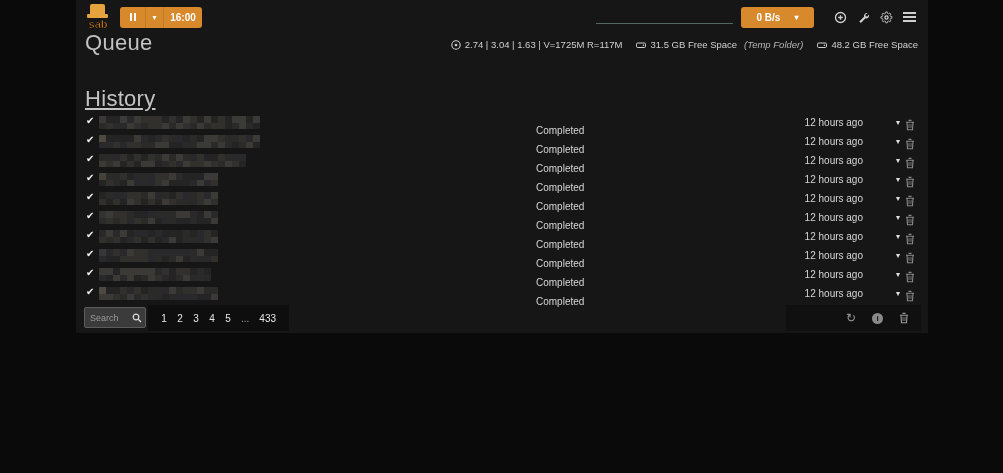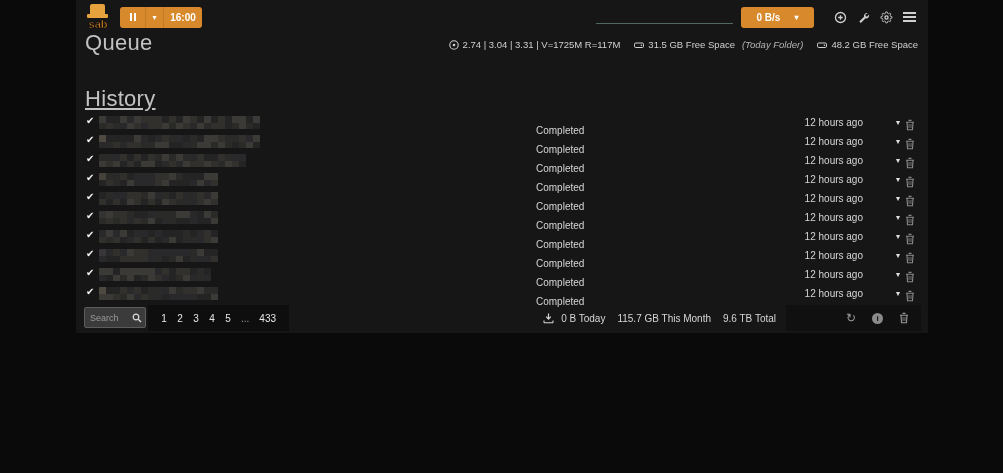--- a/index.html
+++ b/index.html
@@ -129,29 +129,29 @@
   </div>
 
   <div class="section-title" id="queue-title">Queue</div>
 
   <div class="stats-row">
     <div class="stat-item">
       <svg viewBox="0 0 10 10">
         <circle cx="5" cy="5" r="4.2" fill="none" stroke="#d0d0d0" stroke-width="1.1"></circle>
         <circle cx="5" cy="5" r="1.3" fill="#d0d0d0"></circle>
         </svg>
-      <span>2.74 | 3.04 | 3.31 | V=1725M R=117M</span>
+      <span>2.74 | 3.04 | 1.63 | V=1725M R=117M</span>
     </div>
     <div class="stat-item">
       <svg viewBox="0 0 10 10">
         <rect x="0.5" y="3" width="9" height="4.5" rx="1.2" fill="none" stroke="#d0d0d0" stroke-width="1"></rect>
         <circle cx="7.4" cy="5.2" r="0.8" fill="#d0d0d0"></circle>
         </svg>
       <span>31.5 GB Free Space</span>
-      <span class="temp-note">(Today Folder)</span>
+      <span class="temp-note">(Temp Folder)</span>
     </div>
     <div class="stat-item">
       <svg viewBox="0 0 10 10">
         <rect x="0.5" y="3" width="9" height="4.5" rx="1.2" fill="none" stroke="#d0d0d0" stroke-width="1"></rect>
         <circle cx="7.4" cy="5.2" r="0.8" fill="#d0d0d0"></circle>
         </svg>
       <span>48.2 GB Free Space</span>
     </div>
   </div>
 
@@ -663,29 +663,20 @@
     </div>
     <div class="pagination" id="pagination">
         <span class="page-btn">1</span>
         <span class="page-btn">2</span>
         <span class="page-btn">3</span>
         <span class="page-btn">4</span>
         <span class="page-btn">5</span>
         <span class="page-btn ellipsis">...</span>
         <span class="page-btn">433</span>
       </div>
-    <div class="foot-stats">
-      <svg class="dl-icon" viewBox="0 0 11 11">
-        <path d="M5.5 0.5v5M3.2 3.6l2.3 2.5 2.3-2.5" fill="none" stroke="#d6d6d6" stroke-width="1.2"></path>
-        <path d="M1 9.8h9M1 7.4v2.4M10 7.4v2.4" fill="none" stroke="#d6d6d6" stroke-width="1.1"></path>
-        </svg>
-      <span>0 B Today</span>
-      <span>115.7 GB This Month</span>
-      <span>9.6 TB Total</span>
-    </div>
     <div class="foot-iconpanel">
       <div class="footer-iconbtn">
         <span class="refresh-glyph">↻</span>
       </div>
       <div class="footer-iconbtn">
         <span class="info-circle">i</span>
       </div>
       <div class="footer-iconbtn">
         <svg viewBox="0 0 10 12">
             <path d="M1 3.2h8M3.5 1.4h3M2 3.2l.5 7.6h5L8 3.2" fill="none" stroke="#9a9a9a" stroke-width="1.1"></path>

